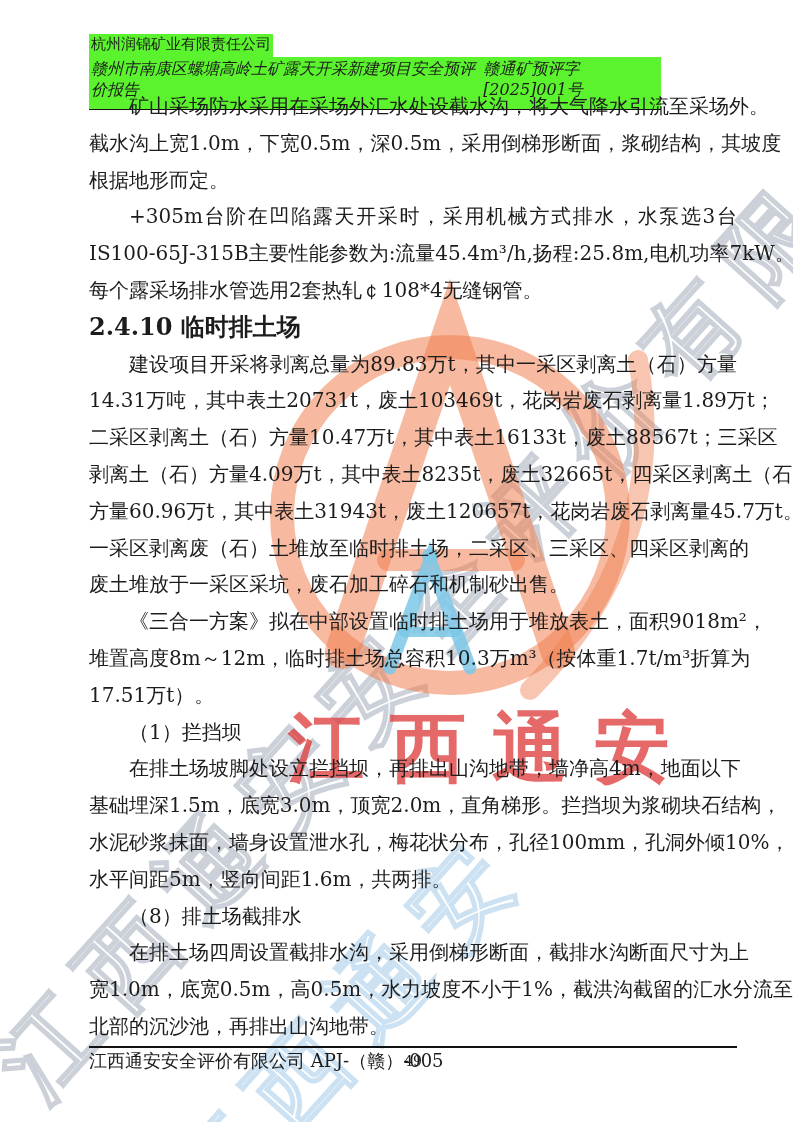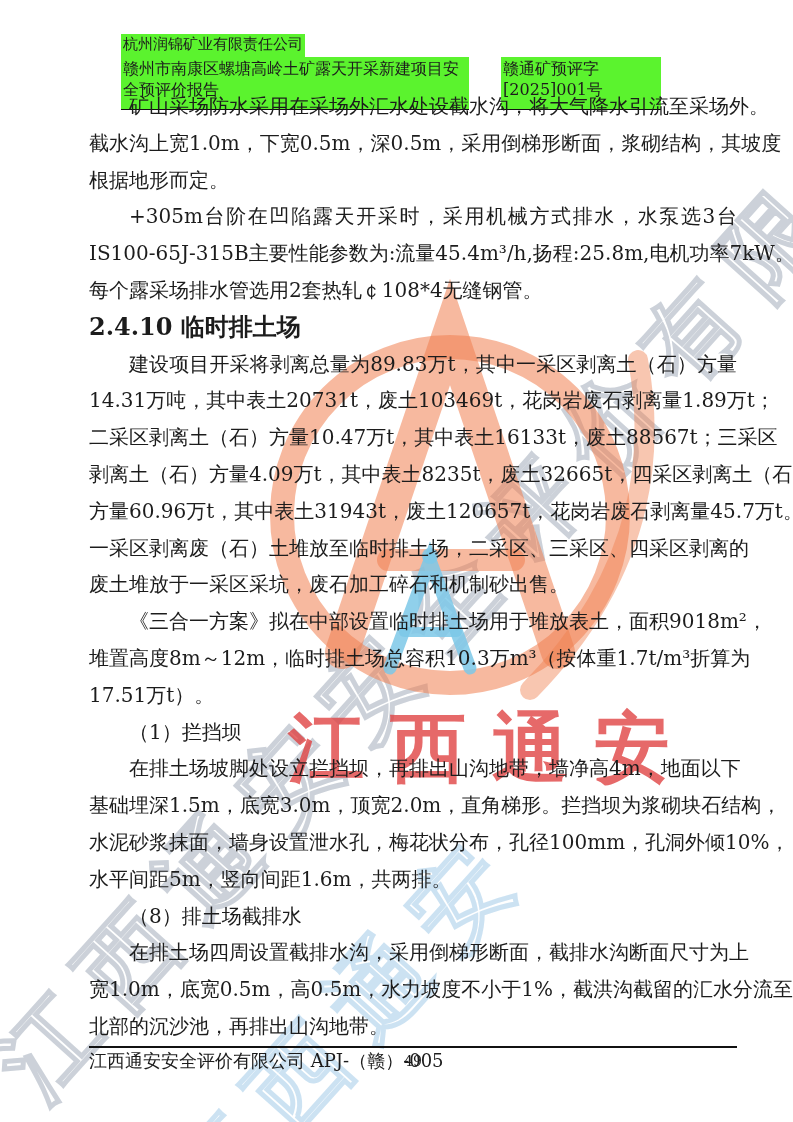--- a/index.html
+++ b/index.html
@@ -43,24 +43,24 @@
     color:transparent;-webkit-text-stroke:2px var(--outline-blue);opacity:.4;
   }
   
   .content{position:absolute;inset:0;z-index:2;}
   .hdr1{
     position:absolute;left:89px;top:34px;font-size:15px;line-height:20px;
   }
   .hdr2{
     position:absolute;left:89px;top:57px;width:572px;
     display:flex;justify-content:space-between;align-items:flex-end;
-    font-size:16px;line-height:21px;
+    font-size:16px;line-height:21px;font-style:italic;
   }
   .hl{background:var(--highlight-green);padding:1px 2px;}
-  .u{border-bottom:1.5px solid #111;padding-bottom:9px;margin-left:32px;}
+  .u{border-bottom:1.5px solid #111;padding-bottom:9px;}
   .body-wrap{position:absolute;left:89px;top:88px;width:648px;}
   .body-line{
     height:36.8px;line-height:36.8px;font-size:20px;
     text-align:justify;text-align-last:justify;
     white-space:nowrap;overflow:visible;
   }
   .body-line.last{text-align-last:left;}
   .body-line.indent{padding-left:40px;}
   .heading-line{
     height:36.8px;line-height:36.8px;font-size:24px;font-weight:bold;

